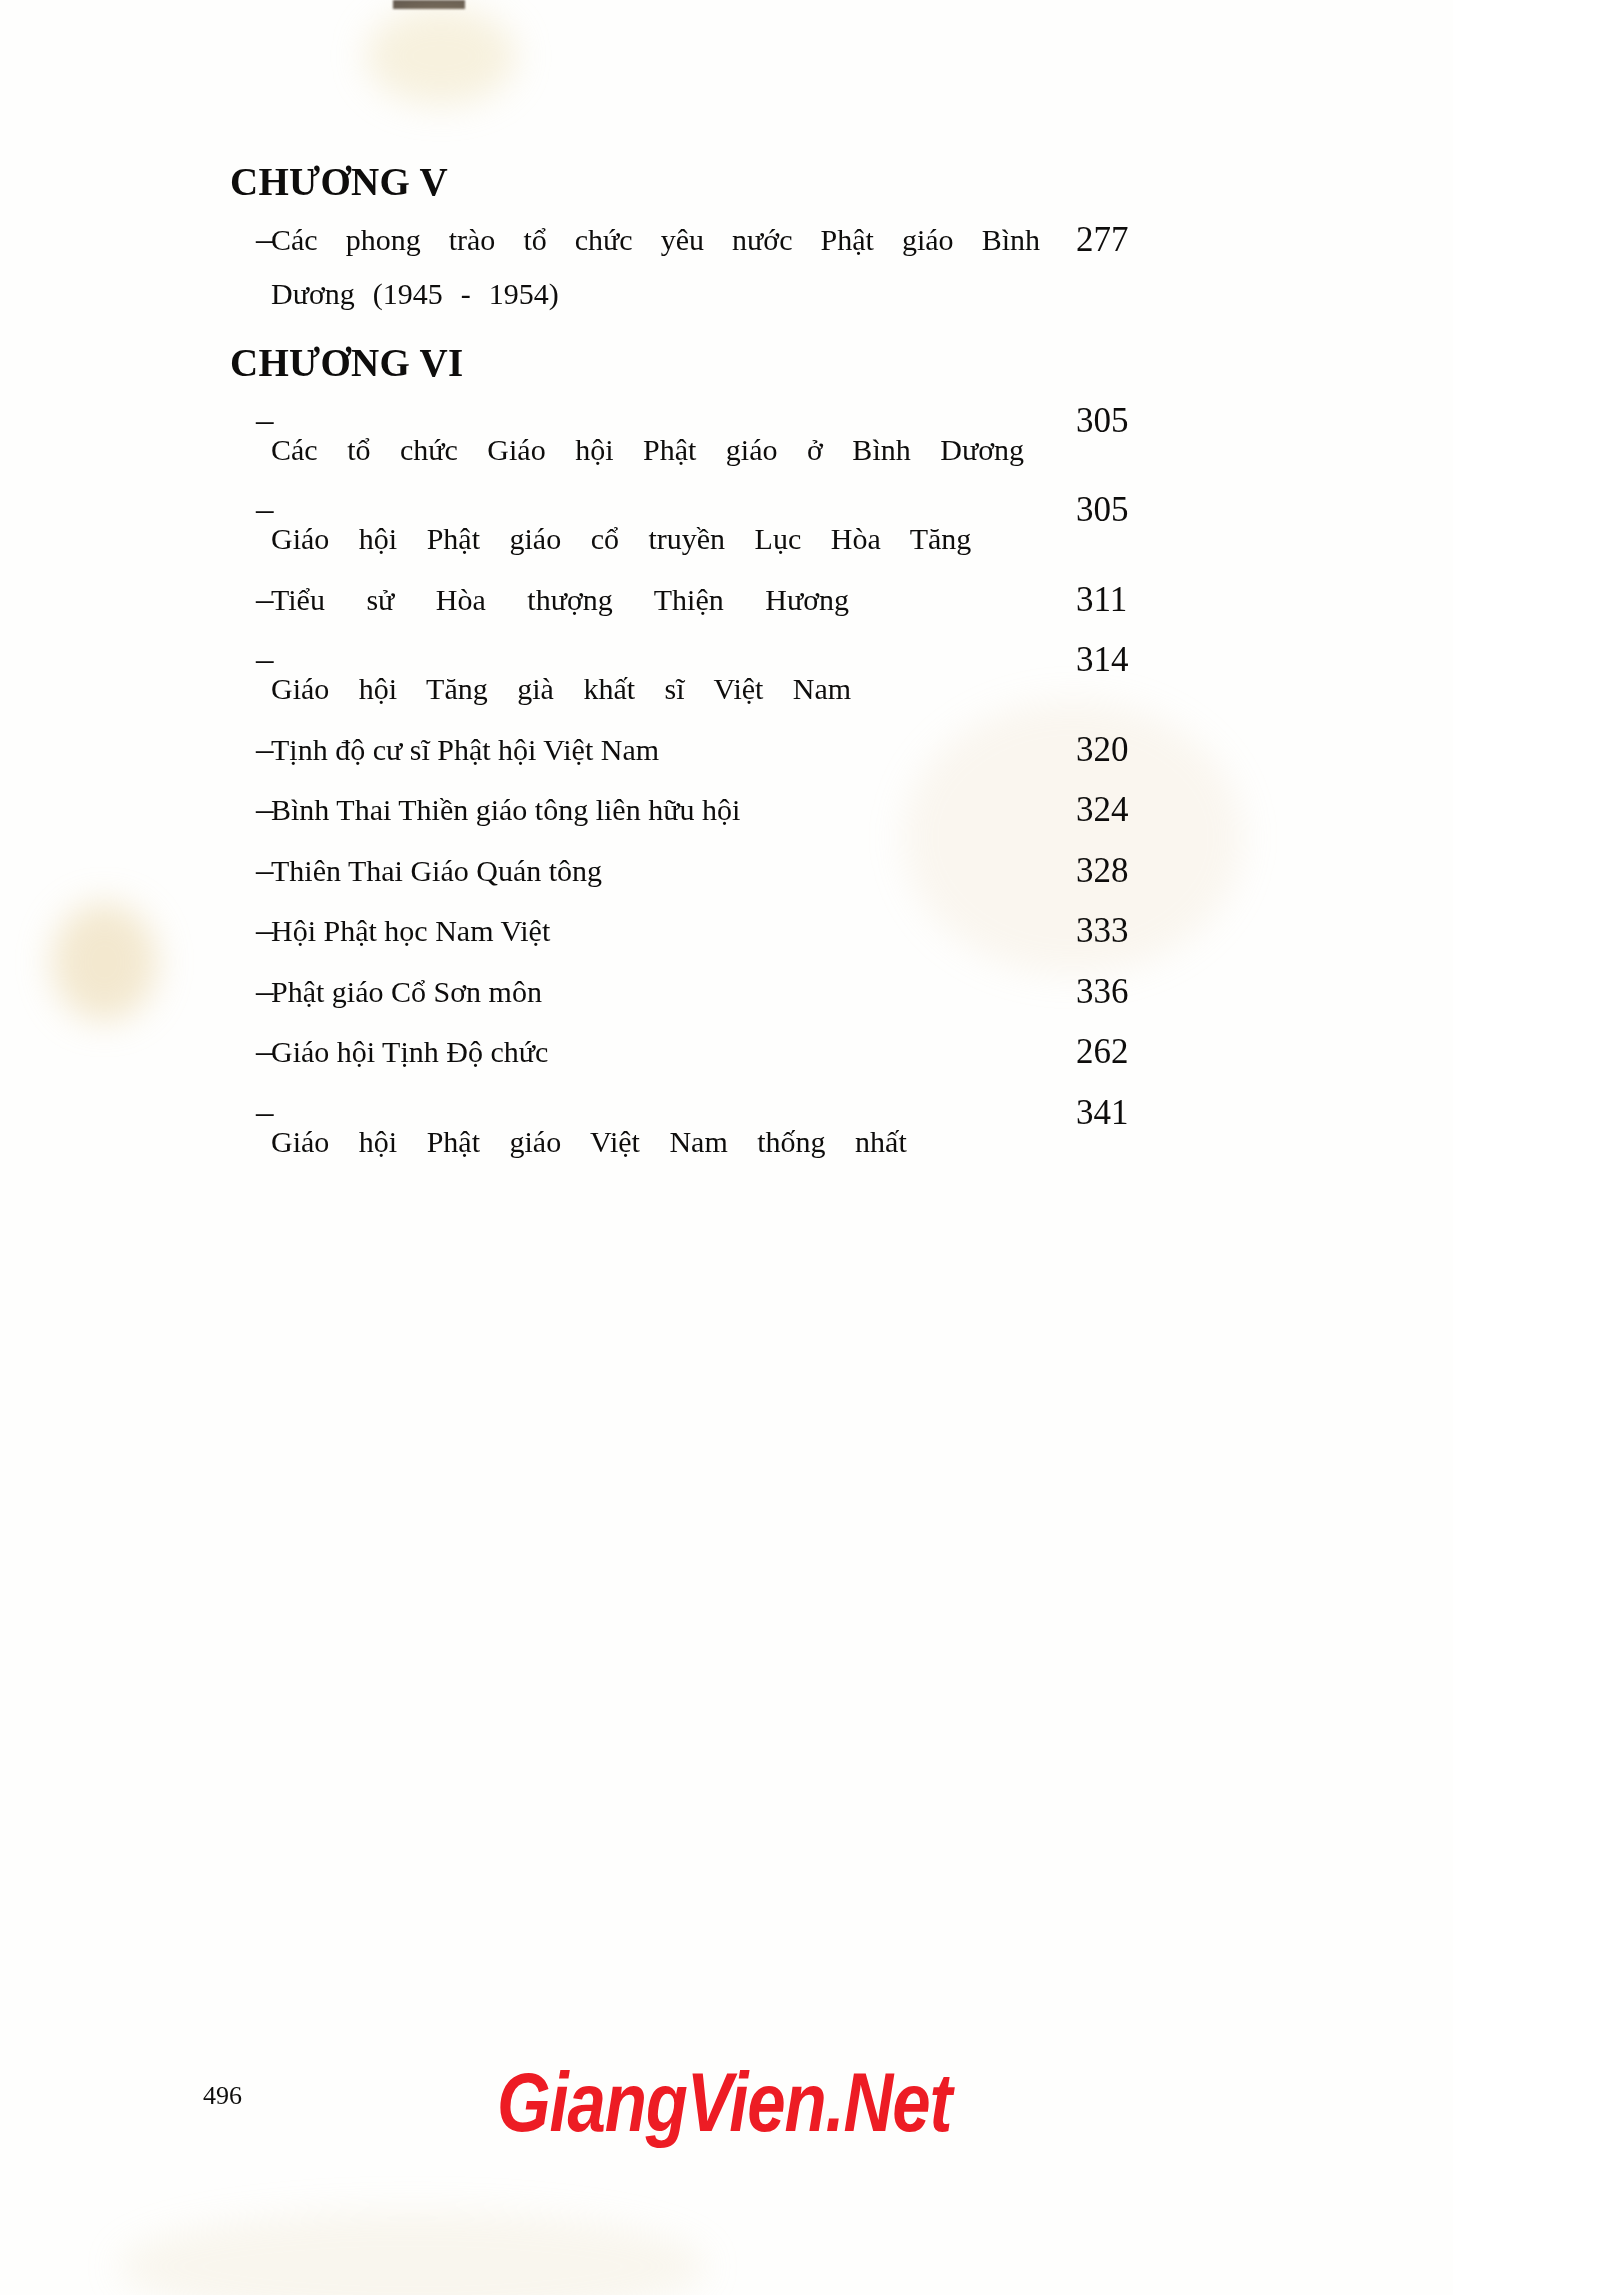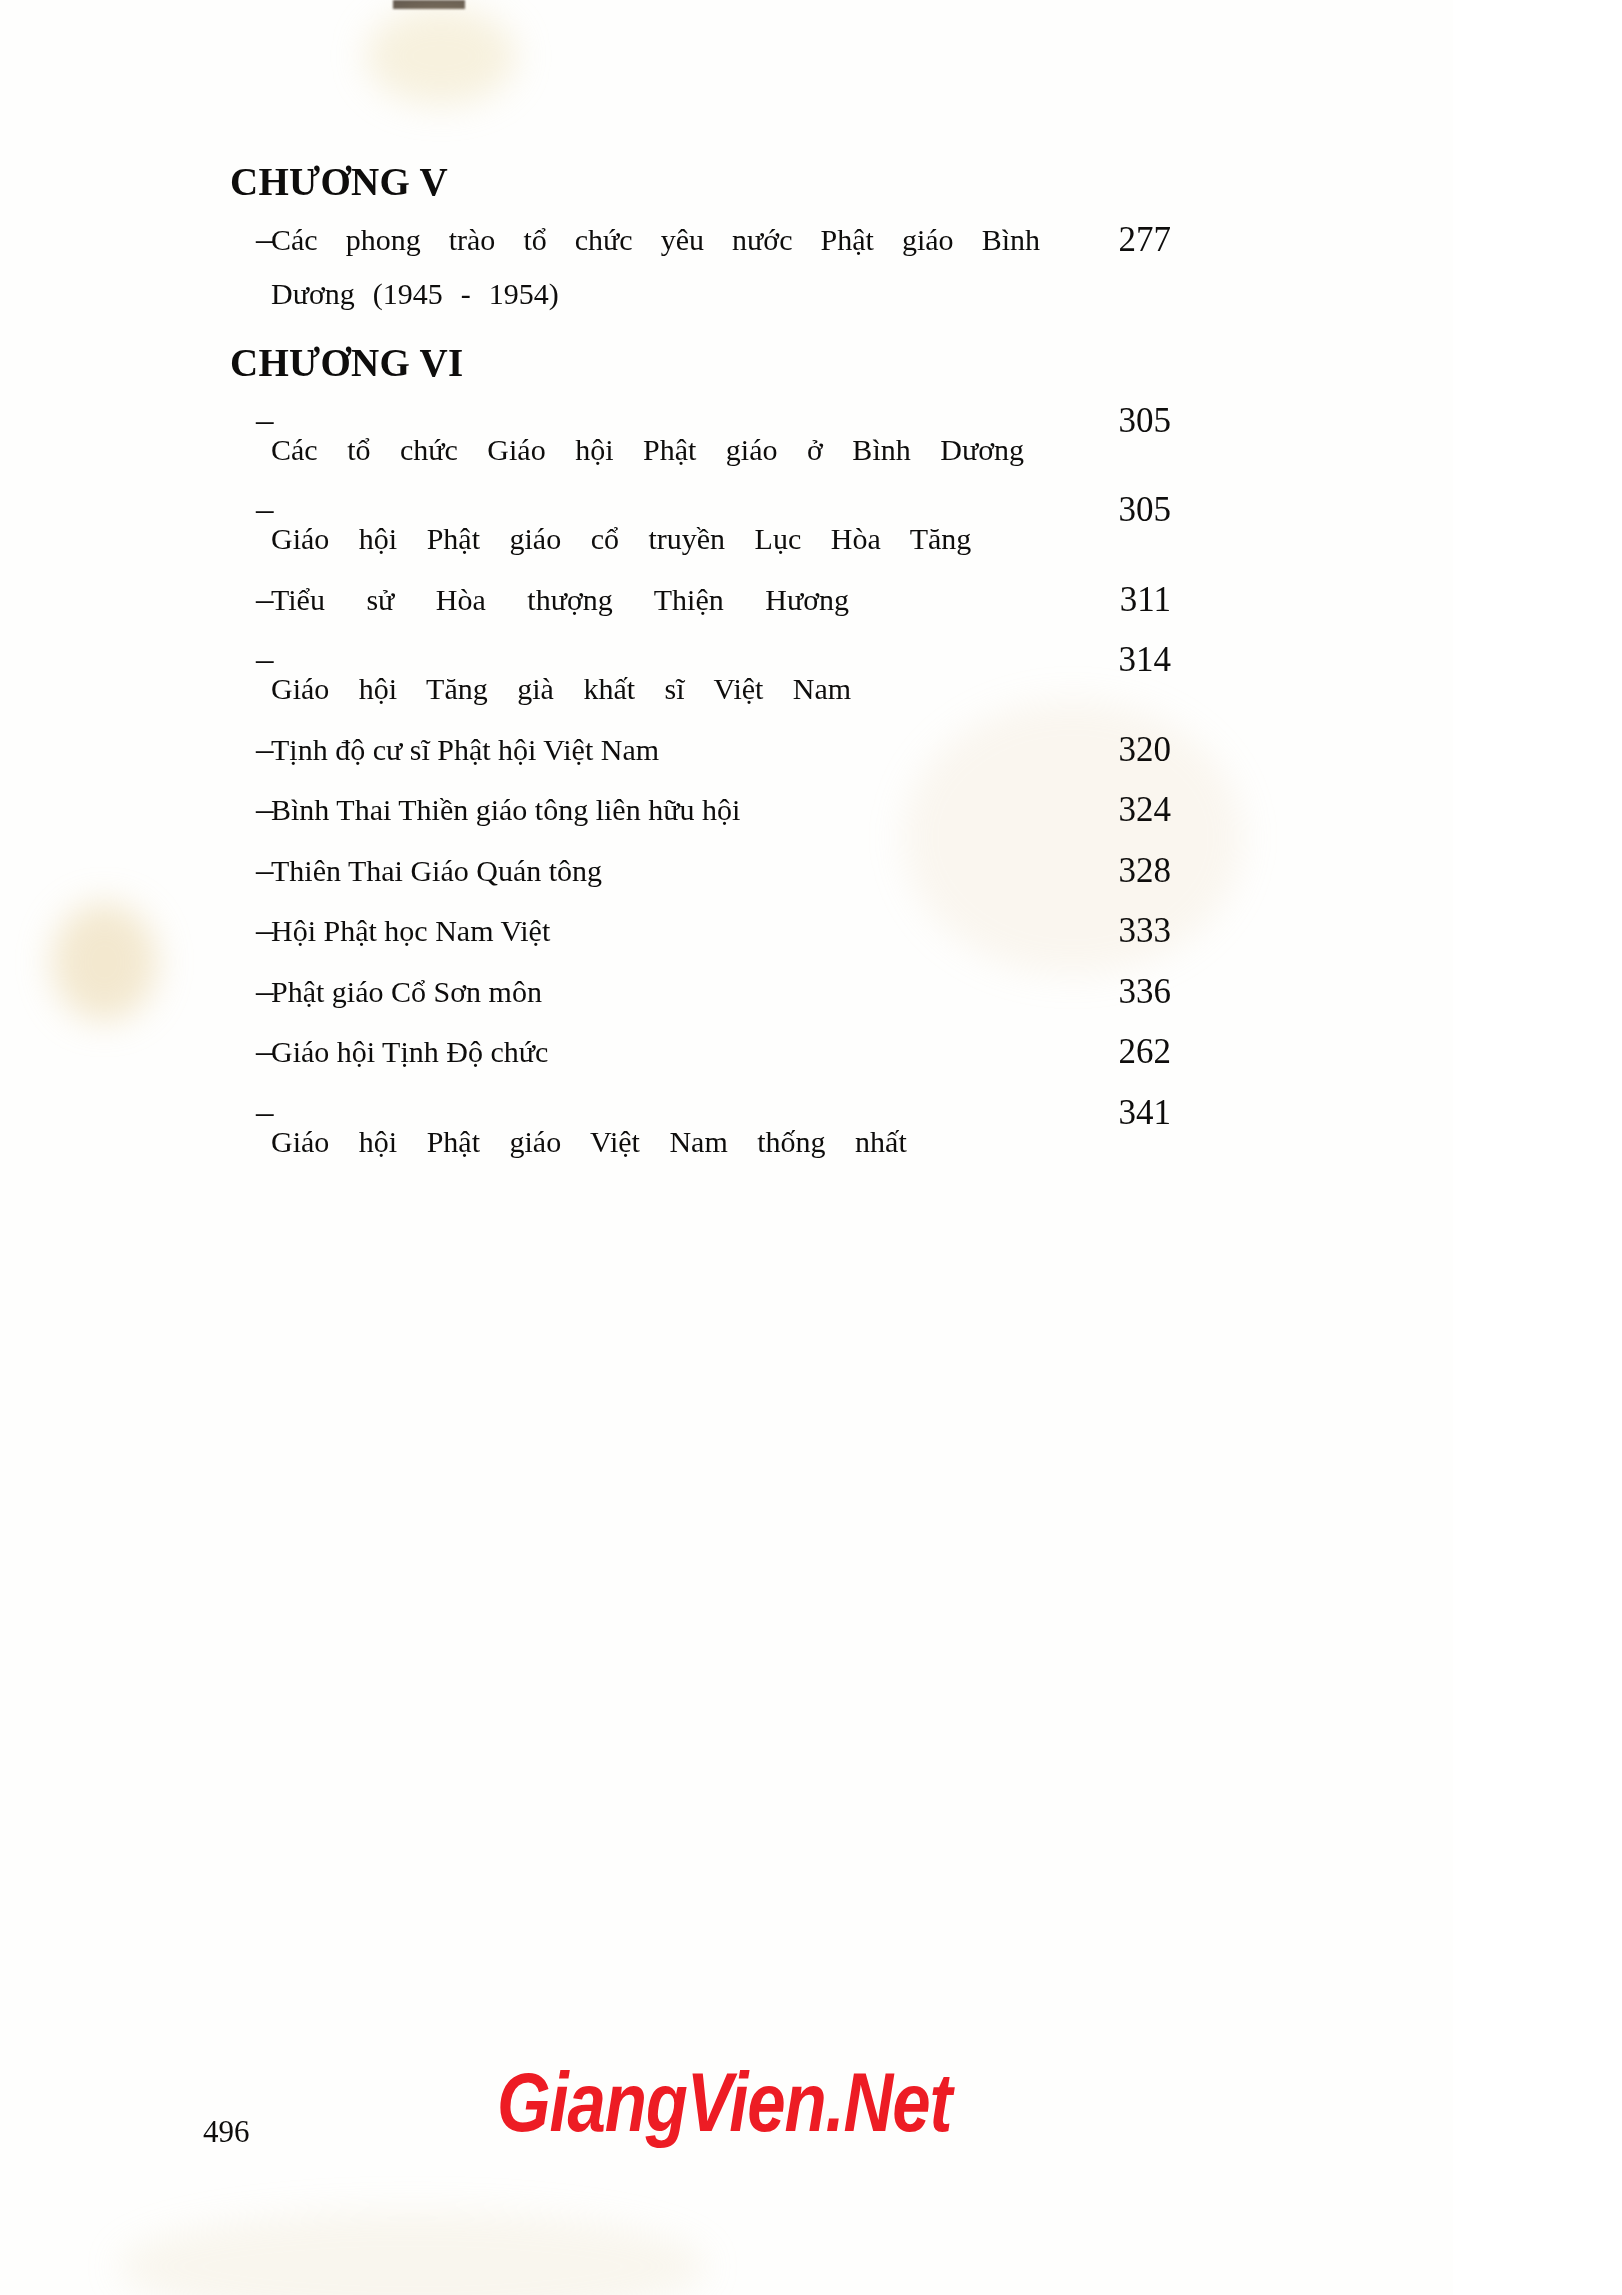--- a/index.html
+++ b/index.html
@@ -98,41 +98,41 @@
     word-spacing: 22px;
     margin-top: 29px;
   }
   .entry-title.spread-xwide {
     word-spacing: 34px;
   }
 
   .entry-page {
     flex: 0 0 auto;
     width: 131px;
-    text-align: right;
+    text-align: left;
     padding-left: 36px;
     box-sizing: border-box;
     font-size: 35px;
     line-height: 54px;
   }
 
   
   .footer {
     position: absolute;
     left: 0;
     top: 2080px;
     width: 1622px;
     height: 131px;
   }
 
   .folio {
     position: absolute;
     left: 203px;
-    top: 36px;
-    font-size: 31px;
+    top: 3px;
+    font-size: 26px;
     line-height: 1;
   }
 
   .watermark {
     position: absolute;
     left: 497px;
     top: -19.6px;
     font-family: "Liberation Sans", "DejaVu Sans", sans-serif;
     font-weight: bold;
     font-style: italic;

